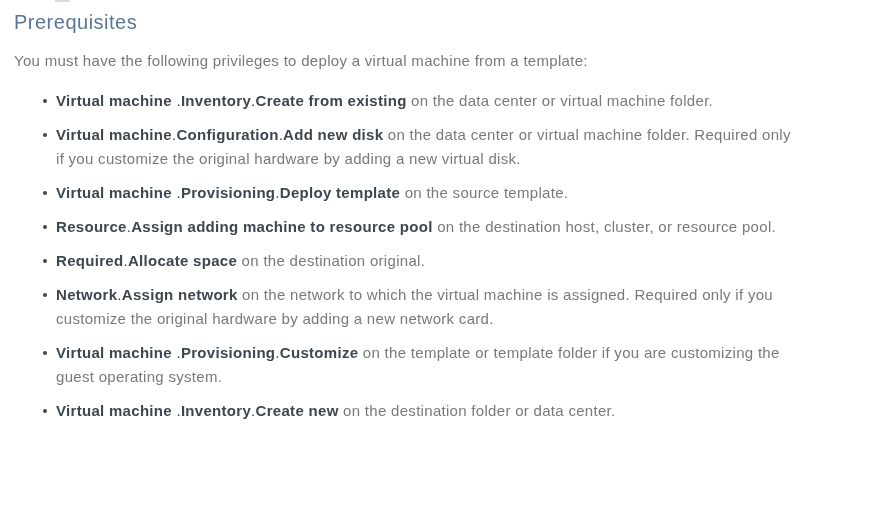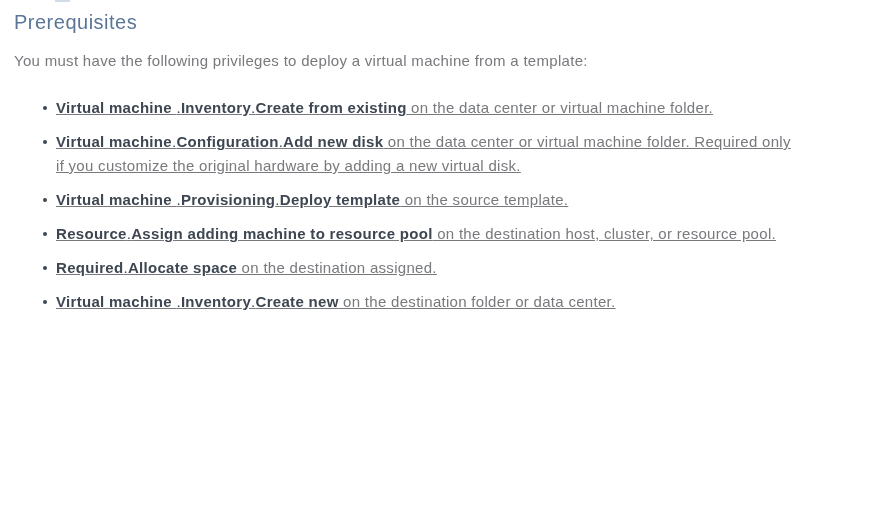--- a/index.html
+++ b/index.html
@@ -36,24 +36,23 @@
     color: var(--heading-color, #5a7596);
   }
   p.intro {
     margin: 15px 0 0 0;
     font-size: 15px;
     line-height: 19px;
     letter-spacing: 0.3px;
     color: var(--body-color, #77797c);
   }
   ul.prereq-list {
-    margin: 26px 0 0 0;
+    margin: 19px 0 0 0;
     padding: 0 0 0 42px;
     list-style: none;
-    text-decoration: underline;
   }
   ul.prereq-list li {
     position: relative;
     margin: 0 0 10px 0;
     font-size: 15px;
     line-height: 24px;
     letter-spacing: 0.3px;
     max-width: 807px;
   }
   ul.prereq-list li::before {
@@ -86,16 +85,18 @@
 
   <h2 class="section-heading">Prerequisites</h2>
 
   <p class="intro">You must have the following privileges to deploy a virtual machine from a template:</p>
 
   <ul class="prereq-list">
       <li><span class="privilege"><span>Virtual machine </span><span class="dot">.</span><span>Inventory</span><span class="dot">.</span><span>Create from existing</span></span><span class="desc"> on the data center or virtual machine folder.</span></li>
       <li><span class="privilege"><span>Virtual machine</span><span class="dot">.</span><span>Configuration</span><span class="dot">.</span><span>Add new disk</span></span><span class="desc"> on the data center or virtual machine folder. Required only if you customize the original hardware by adding a new virtual disk.</span></li>
       <li><span class="privilege"><span>Virtual machine </span><span class="dot">.</span><span>Provisioning</span><span class="dot">.</span><span>Deploy template</span></span><span class="desc"> on the source template.</span></li>
       <li><span class="privilege"><span>Resource</span><span class="dot">.</span><span>Assign adding machine to resource pool</span></span><span class="desc"> on the destination host, cluster, or resource pool.</span></li>
-      <li><span class="privilege"><span>Required</span><span class="dot">.</span><span>Allocate space</span></span><span class="desc"> on the destination assigned.</span></li>
+      <li><span class="privilege"><span>Required</span><span class="dot">.</span><span>Allocate space</span></span><span class="desc"> on the destination original.</span></li>
+      <li><span class="privilege"><span>Network</span><span class="dot">.</span><span>Assign network</span></span><span class="desc"> on the network to which the virtual machine is assigned. Required only if you customize the original hardware by adding a new network card.</span></li>
+      <li><span class="privilege"><span>Virtual machine </span><span class="dot">.</span><span>Provisioning</span><span class="dot">.</span><span>Customize</span></span><span class="desc"> on the template or template folder if you are customizing the guest operating system.</span></li>
       <li><span class="privilege"><span>Virtual machine </span><span class="dot">.</span><span>Inventory</span><span class="dot">.</span><span>Create new</span></span><span class="desc"> on the destination folder or data center.</span></li>
     </ul>
 </div>
 
 </body></html>

